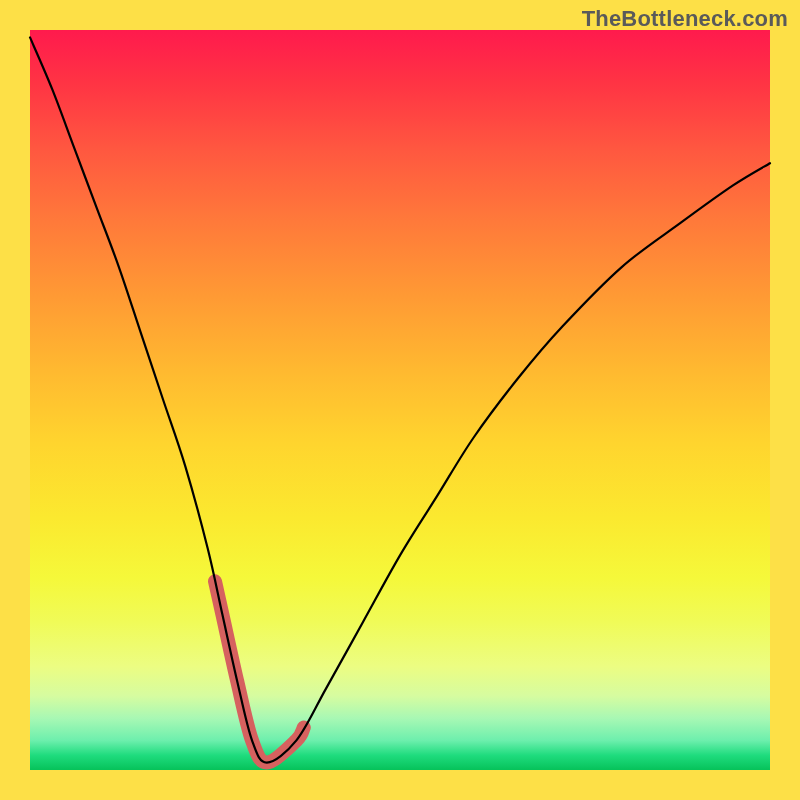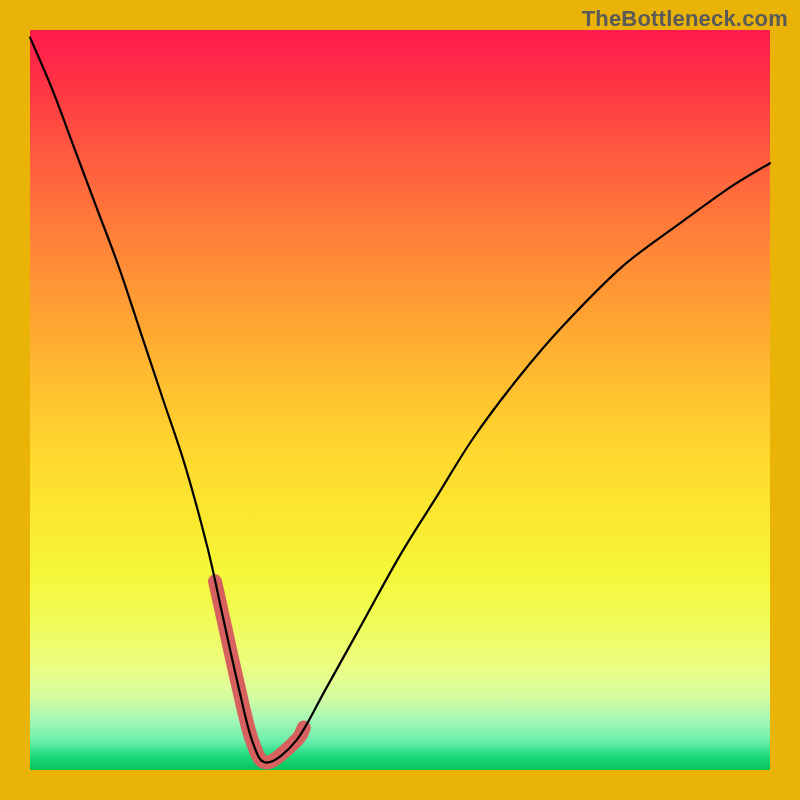--- a/index.html
+++ b/index.html
@@ -1,21 +1,21 @@
 <!DOCTYPE html>
 <html><head>
 <meta charset="utf-8">
 <style>
   * { margin: 0; padding: 0; box-sizing: border-box; }
   html, body { width: 800px; height: 800px; overflow: hidden; background: #000; }
   .frame {
     position: relative;
     width: 800px;
     height: 800px;
-    background: #eab308;
+    background: #fde047;
   }
   .plot-area {
     position: absolute;
     left: 30px;
     top: 30px;
     width: 740px;
     height: 740px;
     background: linear-gradient(to bottom,
       #ff1a4d 0%,
       #ff3344 7%,

